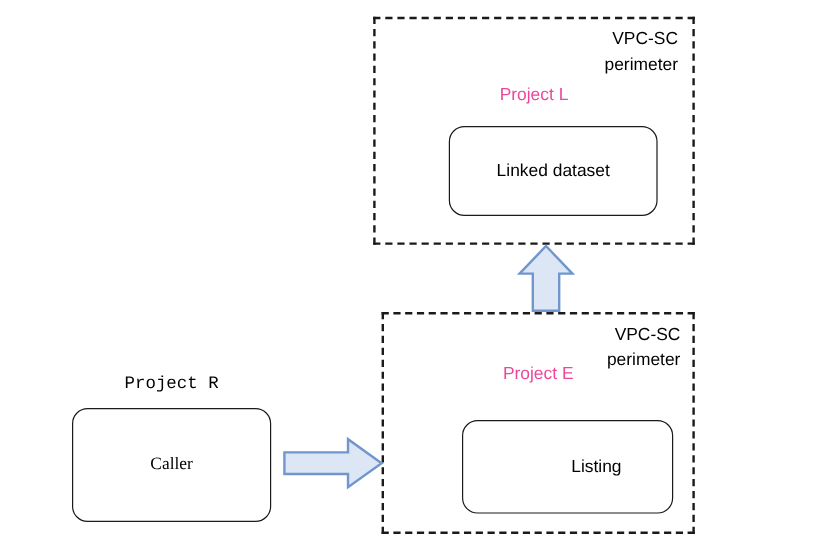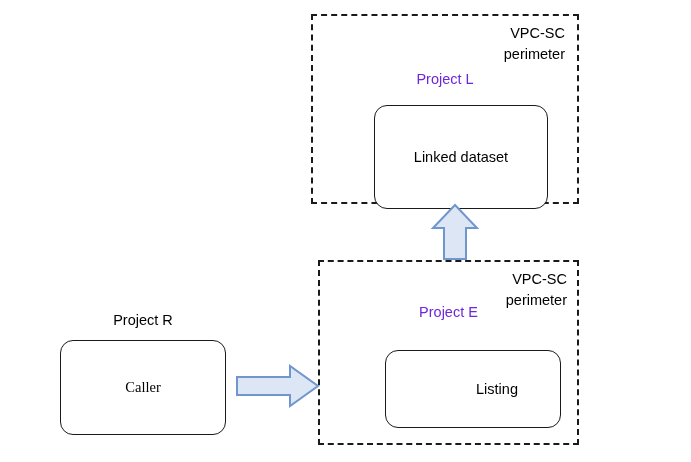--- a/index.html
+++ b/index.html
@@ -59,61 +59,62 @@
     right: 10px;
     top: 7px;
     width: 150px;
   }
 
   .project-label {
     position: absolute;
     text-align: center;
     font-size: 14.5px;
     line-height: 20px;
-    color: #6d28d9;
+    color: #ec4899;
   }
   #project-l-label {
     left: 0;
     right: 0;
     top: 53px;
   }
   #project-e-label {
     left: 0;
     right: 0;
     top: 40px;
   }
   #project-r-label {
     position: absolute;
     left: 60px;
     top: 310px;
     width: 166px;
     text-align: center;
     font-size: 14.5px;
     line-height: 20px;
     color: #000000;
+    font-family: Liberation Mono, monospace;
   }
 
   
   .res-box {
     position: absolute;
     box-sizing: border-box;
     border: 1.6px solid #1a1a1a;
     border-radius: 13px;
     background: #ffffff;
     display: flex;
     align-items: center;
     justify-content: center;
     font-size: 14.5px;
     color: #000000;
   }
   #box-linked-dataset {
     left: 372px;
     top: 103px;
     width: 174px;
-    height: 104px;
+    height: 75px;
   }
   #box-listing {
     left: 383px;
     top: 348px;
     width: 176px;
     height: 78px;
     padding-left: 48px;
   }
   #box-caller {
     left: 60px;

